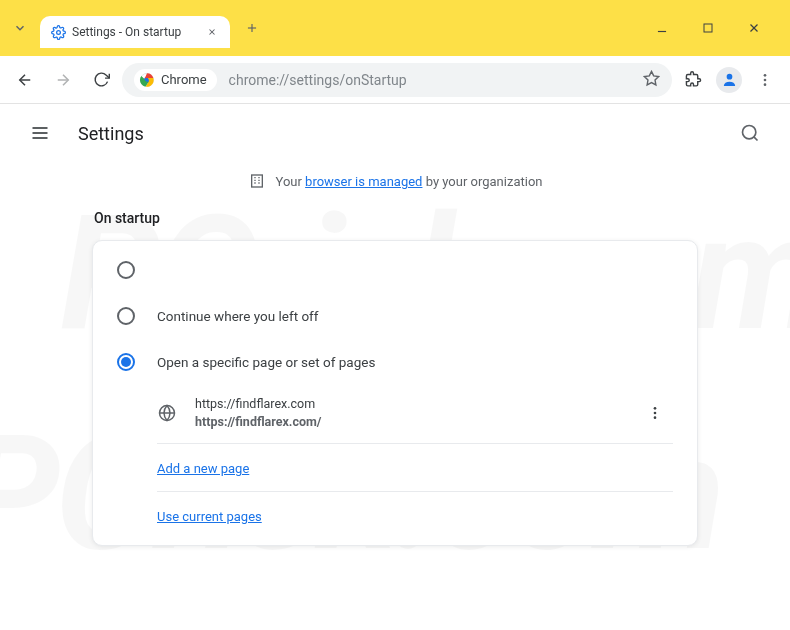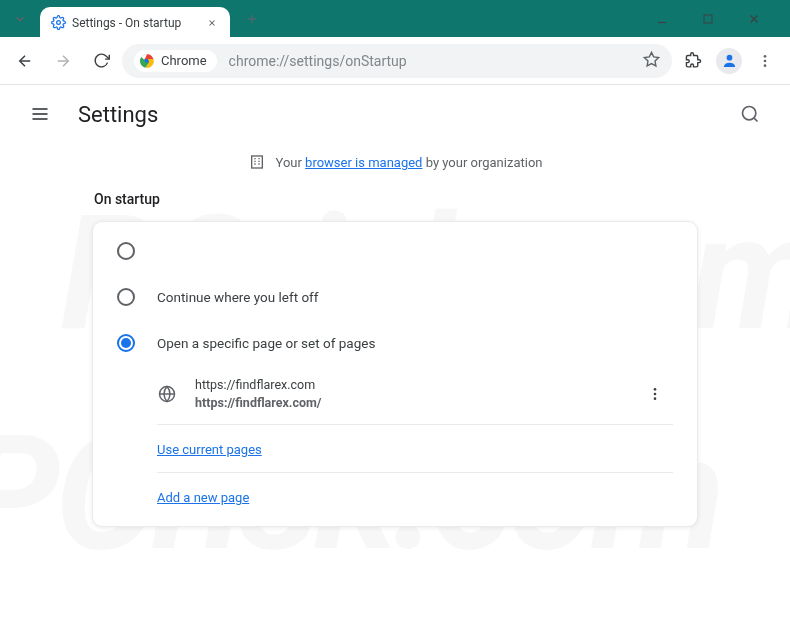--- a/index.html
+++ b/index.html
@@ -7,22 +7,22 @@
       width: 790px;
       height: 630px;
       font-family: "Segoe UI", Roboto, Arial, sans-serif;
       background: #fff;
       overflow: hidden;
       position: relative;
     }
     
     
     .titlebar {
-      height: 37px;
-      background: #0f766e;
+      height: 56px;
+      background: #fde047;
       display: flex;
       align-items: center;
       padding: 0 8px;
     }
     .tab-chevron {
       width: 24px;
       height: 24px;
       display: flex;
       align-items: center;
       justify-content: center;
@@ -90,21 +90,21 @@
     
     
     .settings-header {
       height: 58px;
       display:flex;
       align-items:center;
       padding: 0 20px;
       gap: 18px;
     }
     .menu-btn { width:40px; height:40px; display:flex;align-items:center;justify-content:center; cursor:pointer; border-radius:50%; color:#3c4043;}
-    .settings-title { font-size: 22px; color:#202124; font-weight: 400;}
+    .settings-title { font-size: 18px; color:#202124; font-weight: 400;}
     .search-btn { margin-left:auto; width:40px;height:40px; display:flex;align-items:center;justify-content:center;cursor:pointer;border-radius:50%;color:#5f6368;}
     
     
     .managed-banner {
       display:flex;
       align-items:center;
       justify-content:center;
       gap:10px;
       font-size:13px;
       color:#5f6368;
@@ -358,20 +358,20 @@
         </div>
         <div class="dots-btn">
           <svg width="16" height="16" viewBox="0 0 24 24" fill="#3c4043">
               <circle cx="12" cy="5" r="2"></circle>
               <circle cx="12" cy="12" r="2"></circle>
               <circle cx="12" cy="19" r="2"></circle>
             </svg>
         </div>
       </div>
       <div class="link-row">
+        <a>Add a new page</a>
+      </div>
+      <div class="link-row">
         <a>Use current pages</a>
       </div>
-      <div class="link-row">
-        <a>Add a new page</a>
-      </div>
     </div>
   </div>
 </div>
 
 </body></html>

